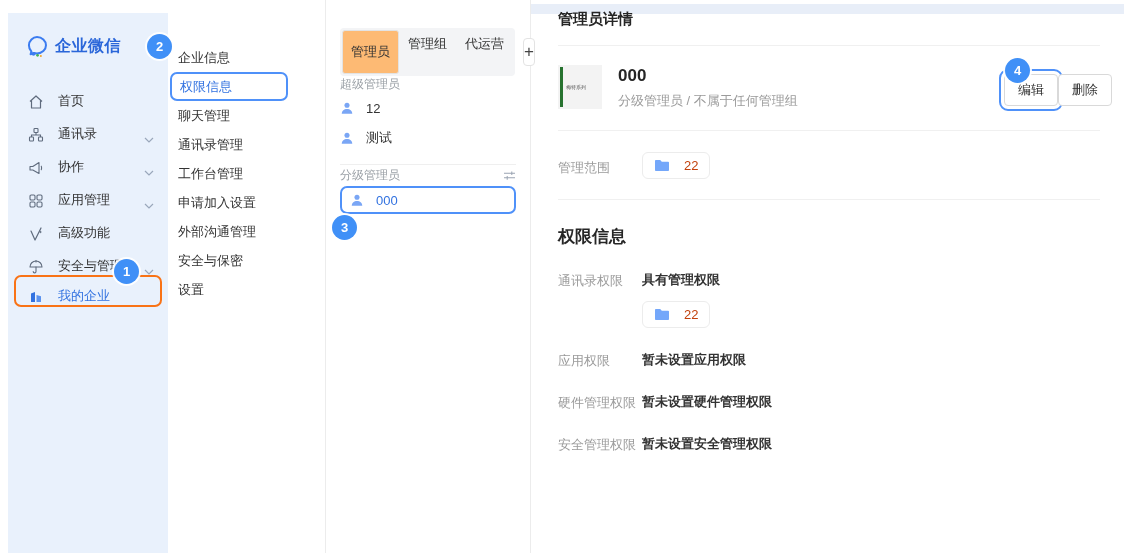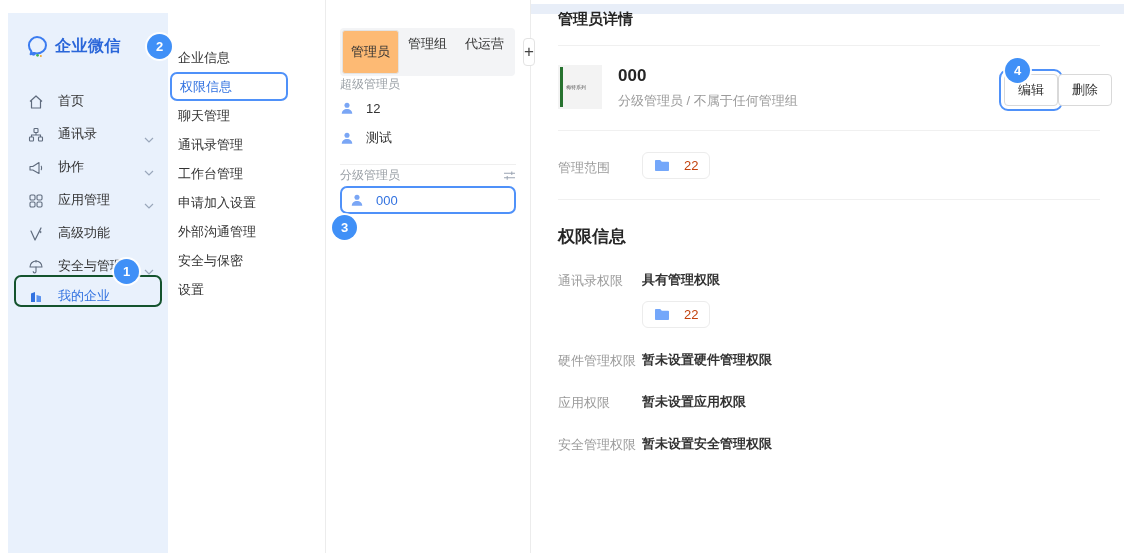--- a/index.html
+++ b/index.html
@@ -10,21 +10,21 @@
   .top-strip { position:absolute; left:400px; top:4px; width:724px; height:10px; background:#e8eef8; }
 
   
   .sidebar { position:absolute; left:8px; top:13px; width:160px; height:540px; background:#e9f1fc; }
   .logo { display:flex; align-items:center; gap:7px; padding:22px 0 16px 18px; }
   .logo-text { font-size:16px; font-weight:bold; color:#2a66d9; letter-spacing:.5px; }
   .nav { margin-top:4px; }
   .nav-item { display:flex; align-items:flex-end; gap:14px; height:33px; padding:0 14px 0 20px;
               font-size:13px; color:#333; cursor:pointer; }
   .nav-item .chev { margin-left:auto; display:flex; }
-  .nav-item.selected { border:2px solid #14532d; border-radius:7px; margin:0 6px; height:32px;
+  .nav-item.selected { border:2px solid #f97316; border-radius:7px; margin:0 6px; height:32px;
                        padding:0 8px 0 12px; color:#3272e0; }
   .nicon { width:16px; height:16px; flex-shrink:0; display:flex; }
 
   
   .col2 { position:absolute; left:168px; top:0; width:157px; height:553px; background:#fff; }
   .menu { padding:43px 0 0 10px; }
   .menu-item { display:flex; align-items:center; height:29px; font-size:13px; color:#333; cursor:pointer; }
   .menu-item.selected { border:2px solid #4f91f9; border-radius:7px; width:118px; padding-left:8px;
                         margin-left:-8px; color:#3272e0; }
 
@@ -305,26 +305,26 @@
                   <path d="M1 1.8c0-.5.4-.8.8-.8h4.4l1.6 1.8h6.4c.4 0 .8.4.8.8v7.6c0 .5-.4.8-.8.8H1.8c-.4 0-.8-.3-.8-.8z" fill="#74a7fa"></path>
                 </svg>
             </span>
             <span>22</span>
           </div>
         </div>
       </div>
     </div>
 
     <div class="perm-row">
+      <div class="row-label">应用权限</div>
+      <div class="perm-value">暂未设置应用权限</div>
+    </div>
+    <div class="perm-row">
       <div class="row-label">硬件管理权限</div>
       <div class="perm-value">暂未设置硬件管理权限</div>
-    </div>
-    <div class="perm-row">
-      <div class="row-label">应用权限</div>
-      <div class="perm-value">暂未设置应用权限</div>
     </div>
     <div class="perm-row">
       <div class="row-label">安全管理权限</div>
       <div class="perm-value">暂未设置安全管理权限</div>
     </div>
   </div>
 
   <div class="badge badge1">1</div>
   <div class="badge badge2">2</div>
   <div class="badge badge3">3</div>

